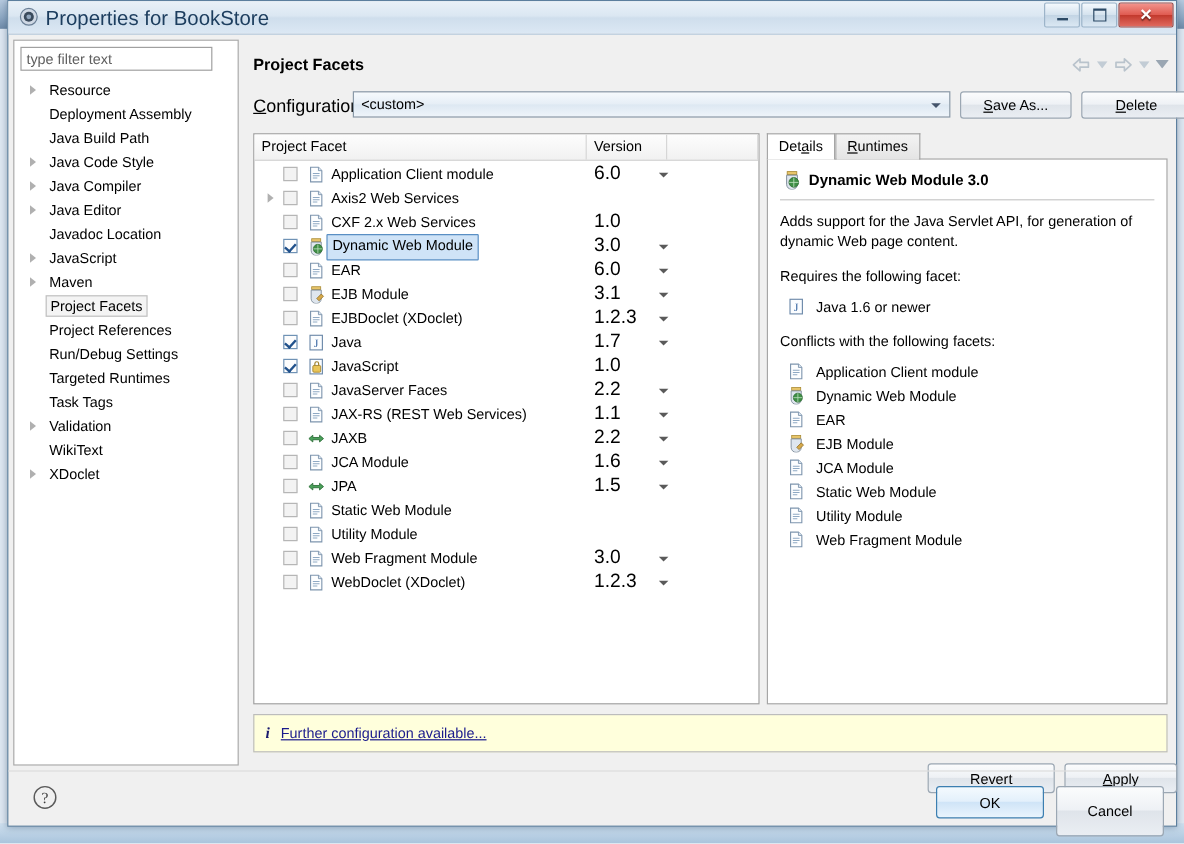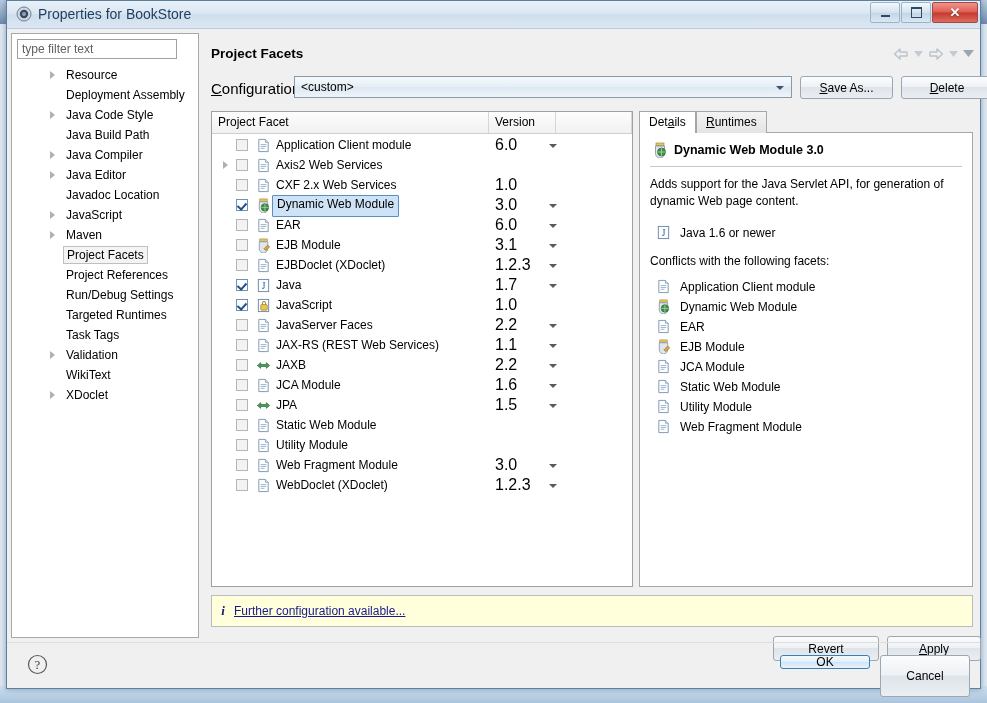--- a/index.html
+++ b/index.html
@@ -48,21 +48,21 @@
   .titlebar {
     position: relative; height: 27px;
     background: linear-gradient(to bottom, #e9f1f8 0%, #dbe7f2 45%, #cfdeec 52%, #dce8f4 100%);
     border-bottom: 1px solid #b9cbdc;
   }
   .title-icon {
     position: absolute; left: 9px; top: 5px; width: 16px; height: 16px;
   }
   .title-text {
     position: absolute; left: 31px; top: 5px;
-    font-size: 14px; color: #1c3d5e; white-space: nowrap;
+    font-size: 17px; color: #1c3d5e; white-space: nowrap;
   }
   .winbtns { position: absolute; right: 2px; top: 1px; display: flex; }
   .winbtn {
     width: 28px; height: 19px; margin-left: 1px;
     border: 1px solid #9cb4c9; border-radius: 2px;
     background: linear-gradient(to bottom, #f4f9fd, #d4e2ee 50%, #c2d4e4 51%, #dbe8f3);
     display: flex; align-items: center; justify-content: center;
   }
   .winbtn.close {
     width: 44px;
@@ -83,21 +83,21 @@
     background: #ffffff; border: 1px solid #a9a9a9; box-sizing: border-box;
   }
   .filter-wrap { padding: 5px 21px 0 5px; }
   .filter-input {
     width: 100%; height: 20px; box-sizing: border-box;
     border: 1px solid #a0a0a0; padding: 2px 4px;
     font-family: "Liberation Sans", sans-serif; font-size: 12px;
     color: #333; background: #fff; outline: none;
   }
   .filter-input::placeholder { color: #606060; }
-  .tree { margin-top: 6px; margin-left: 25px; }
+  .tree { margin-top: 6px; }
   .tree-item {
     position: relative; height: 20px; line-height: 20px;
     padding-left: 29px; font-size: 12px; color: #000; white-space: nowrap;
     cursor: default;
   }
   .tree-item .twisty {
     position: absolute; left: 13px; top: 6px;
     width: 0; height: 0;
     border-top: 4px solid transparent; border-bottom: 4px solid transparent;
     border-left: 5px solid #b0b0b0;
@@ -239,21 +239,21 @@
   }
   .info-link { font-size: 12px; color: #1a1a8c; text-decoration: underline; cursor: pointer; }
 
   .btn-revert { position: absolute; left: 570px; top: 603px; width: 106px; height: 25px; justify-content: center; }
   .btn-apply  { position: absolute; left: 684px; top: 603px; width: 94px; height: 25px; }
 
   
   .footer { position: relative; height: 47px; border-top: 1px solid #ddd; }
   .help-icon { position: absolute; left: 20px; top: 11px; width: 21px; height: 21px; }
   .btn-ok {
-    position: absolute; left: 773px; top: 12px; width: 90px; height: 14px;
+    position: absolute; left: 773px; top: 12px; width: 90px; height: 27px;
     border: 1px solid #3c7fb1;
     background: linear-gradient(to bottom, #f4fafe 0%, #e3f0fb 47%, #cfe4f7 50%, #e9f4fd 100%);
   }
   .btn-cancel { position: absolute; left: 873px; top: 12px; width: 90px; height: 42px; }
 </style>
 </head>
 <body>
 
 <div id="root">
 
@@ -290,22 +290,22 @@
 
     <div class="dlg-body">
 
       <div class="leftpane">
         <div class="filter-wrap">
           <input class="filter-input" type="text" placeholder="type filter text" style="">
         </div>
         <div class="tree" id="nav-tree">
             <div class="tree-item"><span class="twisty"></span><span class="lbl">Resource</span></div>
             <div class="tree-item"><span class="lbl">Deployment Assembly</span></div>
+            <div class="tree-item"><span class="lbl">Java Build Path</span></div>
             <div class="tree-item"><span class="twisty"></span><span class="lbl">Java Code Style</span></div>
-            <div class="tree-item"><span class="lbl">Java Build Path</span></div>
             <div class="tree-item"><span class="twisty"></span><span class="lbl">Java Compiler</span></div>
             <div class="tree-item"><span class="twisty"></span><span class="lbl">Java Editor</span></div>
             <div class="tree-item"><span class="lbl">Javadoc Location</span></div>
             <div class="tree-item"><span class="twisty"></span><span class="lbl">JavaScript</span></div>
             <div class="tree-item"><span class="twisty"></span><span class="lbl">Maven</span></div>
             <div class="tree-item selected"><span class="lbl">Project Facets</span></div>
             <div class="tree-item"><span class="lbl">Project References</span></div>
             <div class="tree-item"><span class="lbl">Run/Debug Settings</span></div>
             <div class="tree-item"><span class="lbl">Targeted Runtimes</span></div>
             <div class="tree-item"><span class="lbl">Task Tags</span></div>
@@ -577,20 +577,21 @@
                   <rect x="4" y="1" width="8" height="2.5" fill="#e8c56a" stroke="#a98a32" stroke-width=".7"></rect>
                   <path d="M3.5 4 h9 v7.5 a4.5 4.5 0 0 1 -9 0 z" fill="#dfe6ee" stroke="#7d8b99" stroke-width=".8"></path>
                   <circle cx="9.5" cy="10" r="4" fill="#3f8f46" stroke="#2c6a31" stroke-width=".7"></circle>
                   <path d="M5.6 10 h7.8 M9.5 6.1 v7.8" stroke="#bfe0c0" stroke-width=".7"></path>
                 </svg>
               </span>
               <span class="t">Dynamic Web Module 3.0</span>
             </div>
             <div class="det-rule"></div>
             <div class="det-para">Adds support for the Java Servlet API, for generation of dynamic Web page content.</div>
+            <div class="det-sub">Requires the following facet:</div>
             <div id="requires-list">
                 <div class="det-item"><span class="ficon3"><svg width="15" height="15" viewBox="0 0 16 16">
                       <rect x="2.5" y="1.5" width="11" height="13" fill="#fbfdff" stroke="#6b88a8" stroke-width="1"></rect>
                       <text x="8" y="12" text-anchor="middle" font-family="Liberation Serif, serif" font-size="10" fill="#2a5b9b">J</text>
                     </svg></span><span>Java 1.6 or newer</span></div>
               </div>
             <div class="det-sub" style="margin-top:11px;">Conflicts with the following facets:</div>
             <div id="conflicts-list">
                 <div class="det-item"><span class="ficon3"><svg width="15" height="15" viewBox="0 0 16 16">
                       <path d="M3 1.5 h7 l3 3 v10 h-10 z" fill="#fdfeff" stroke="#7e95ae" stroke-width="1"></path>

